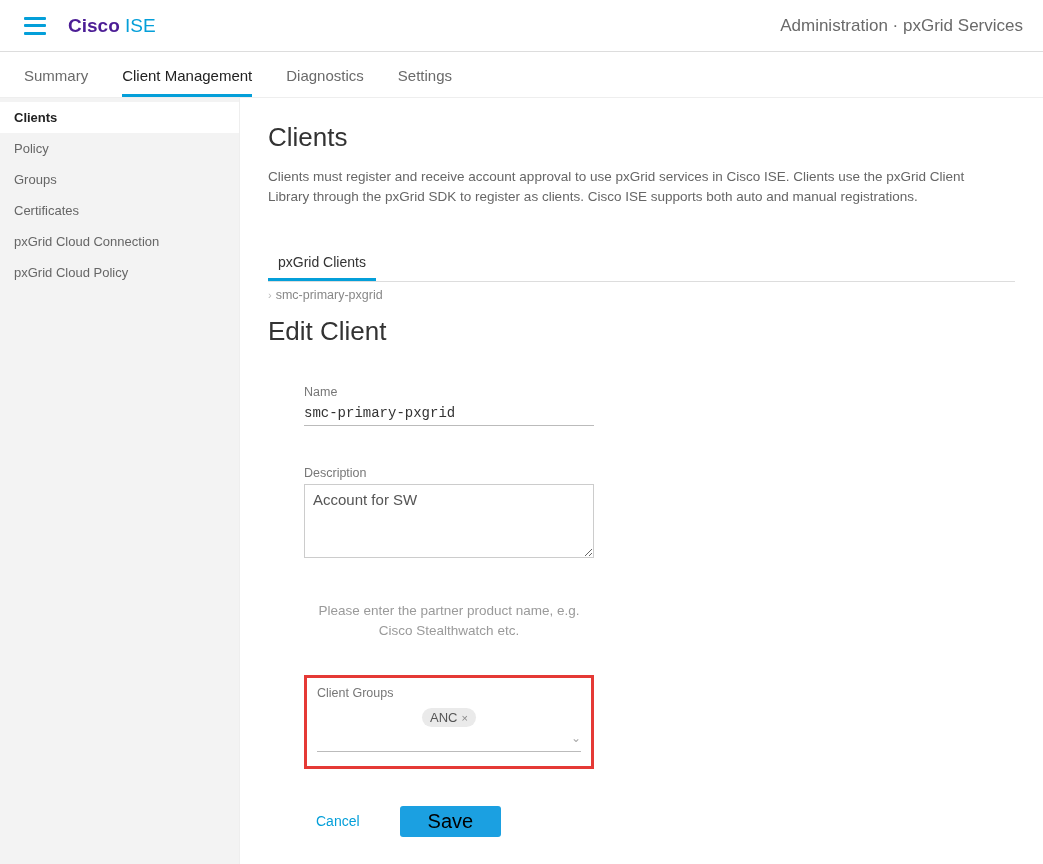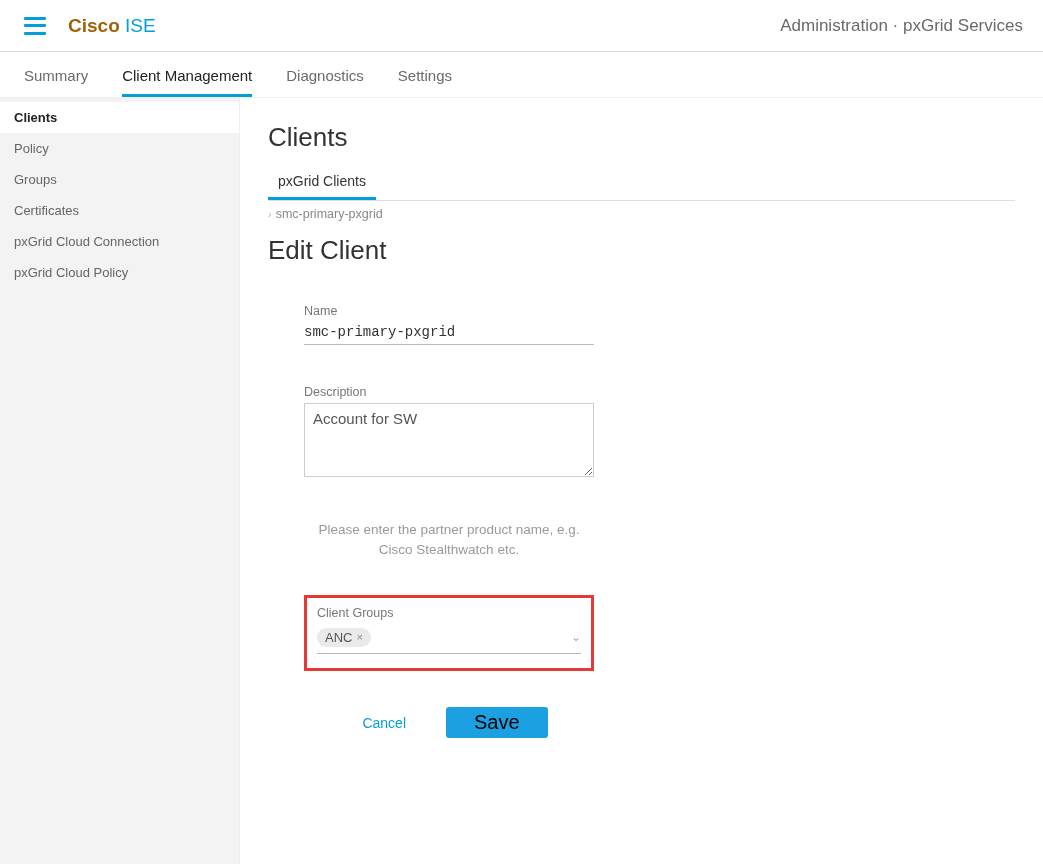--- a/index.html
+++ b/index.html
@@ -30,21 +30,21 @@
   }
   .hamburger span {
     height: 3px;
     background: #049fd9;
     border-radius: 1px;
   }
   .brand {
     font-size: 19px;
     font-weight: 600;
   }
-  .brand .cisco { color: #a16207; font-weight: 700; }
+  .brand .cisco { color: #4c1d95; font-weight: 700; }
   .brand .ise   { color: #049fd9; font-weight: 400; }
   .breadcrumb-top {
     margin-left: auto;
     font-size: 17px;
     color: #6a6a6a;
   }
   .tabs {
     display: flex;
     gap: 34px;
     padding: 0 24px;
@@ -179,20 +179,21 @@
     width: 290px;
     margin-bottom: 36px;
   }
   .chips-wrap {
     border-bottom: 1px solid #bbb;
     display: flex;
     align-items: center;
     gap: 4px;
     padding: 4px 0 6px;
     position: relative;
+    flex-direction: column;
   }
   .chip {
     background: #eaeaea;
     border-radius: 12px;
     padding: 2px 8px;
     font-size: 13px;
     color: #555;
     display: inline-flex;
     align-items: center;
     gap: 4px;
@@ -206,21 +207,20 @@
     margin-left: auto;
     color: #aaa;
     font-size: 12px;
     cursor: pointer;
   }
   .actions {
     display: flex;
     gap: 28px;
     align-items: center;
     width: 290px;
-    justify-content: center;
   }
   .btn-link {
     background: none;
     border: none;
     color: #049fd9;
     font-size: 14px;
     cursor: pointer;
     padding: 8px 12px;
   }
   .btn-primary {
@@ -261,20 +261,21 @@
     <div class="side-item active">Clients</div>
     <div class="side-item">Policy</div>
     <div class="side-item">Groups</div>
     <div class="side-item">Certificates</div>
     <div class="side-item">pxGrid Cloud Connection</div>
     <div class="side-item">pxGrid Cloud Policy</div>
   </div>
 
   <div class="main">
     <h1 class="page-title">Clients</h1>
+    <p class="page-desc">Clients must register and receive account approval to use pxGrid services in Cisco ISE. Clients use the pxGrid Client Library through the pxGrid SDK to register as clients. Cisco ISE supports both auto and manual registrations.</p>
 
     <div class="sub-tabs">
       <div class="sub-tab">pxGrid Clients</div>
     </div>
 
     <div class="crumb-row">
       <span class="chev">›</span>
       <span>smc-primary-pxgrid</span>
     </div>
 

